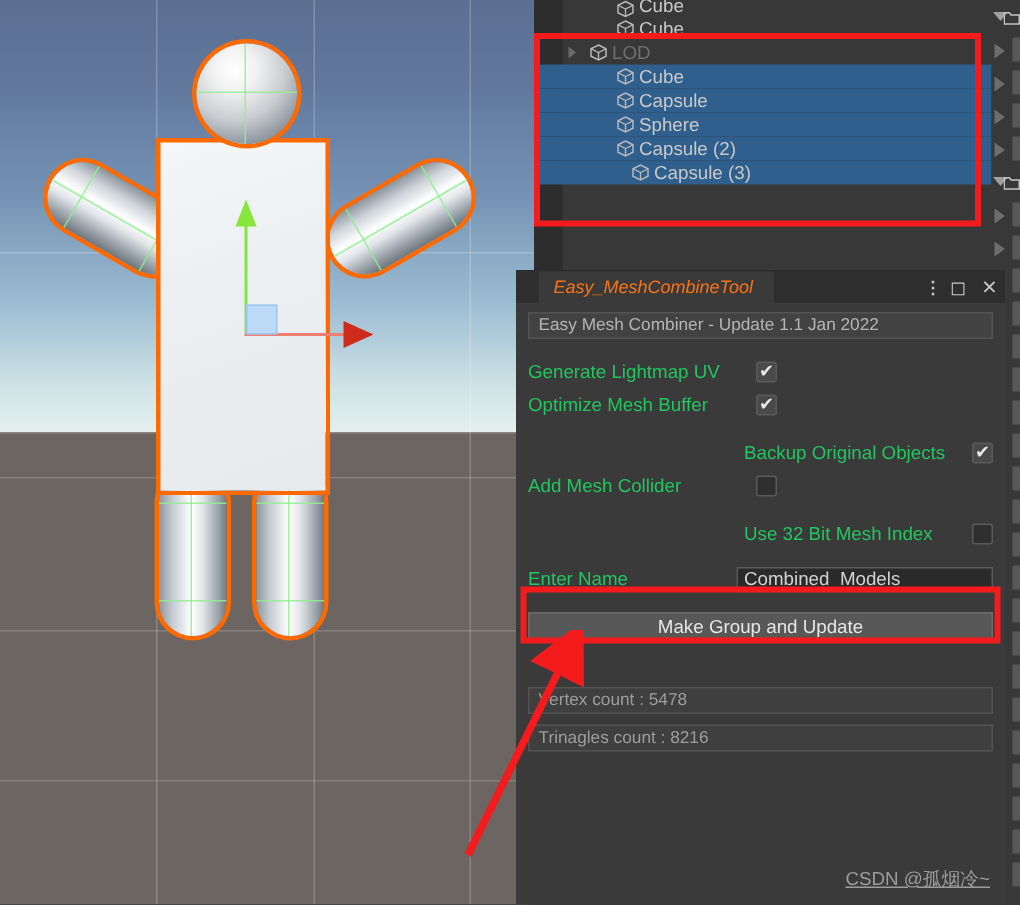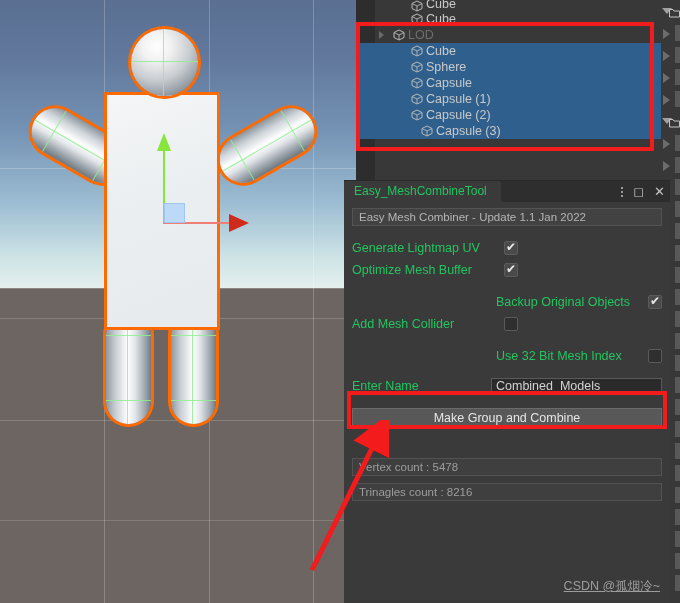--- a/index.html
+++ b/index.html
@@ -127,23 +127,23 @@
 
   
   #tool-window {
     position: absolute; left: 344px; top: 180px; width: 326px; height: 423px;
     background: #3a3a3a; border-top: 1px solid #2a2a2a;
   }
   .tw-titlebar {
     position: relative; height: 21px; background: #2e2e2e;
   }
   .tw-tab {
-    position: absolute; left: 0; top: 0; height: 21px; padding: 0 14px 0 10px;
-    background: #3a3a3a; color: #22c55e; font-size: 12px; line-height: 21px;
-    border-top-left-radius: 2px; border-top-right-radius: 2px;
+    position: absolute; left: 15px; top: 0; height: 21px; padding: 0 14px 0 10px;
+    background: #3a3a3a; color: #f97316; font-size: 12px; line-height: 21px;
+    border-top-left-radius: 2px; border-top-right-radius: 2px; font-style: italic;
   }
   .tw-ctrls { position: absolute; right: 5px; top: 0; height: 21px; display: flex; align-items: center; gap: 10px; }
   .tw-ctrl { color: #c4c4c4; font-size: 13px; line-height: 1; cursor: default; }
   .dots-ic { display: flex; flex-direction: column; gap: 2px; }
   .dots-ic i { display: block; width: 2px; height: 2px; background: #c0c0c0; border-radius: 50%; }
 
   .tw-body { position: relative; padding: 6px 8px 0 8px; }
 
   .tw-banner {
     height: 18px; line-height: 17px; background: #424242; border: 1px solid #545454;
@@ -269,33 +269,27 @@
         <div class="h-row selected">
           <span style="position:absolute;left:55px;top:0;"><span class="cube-icon"><svg width="12" height="12" viewBox="0 0 12 12">
                 <path d="M6 1 L11 3.5 L11 8.5 L6 11 L1 8.5 L1 3.5 Z" fill="none" stroke="#b9b9b9" stroke-width="1"></path>
                 <path d="M1 3.5 L6 6 L11 3.5 M6 6 L6 11" fill="none" stroke="#b9b9b9" stroke-width="0.9"></path>
               </svg></span><span class="h-label">Cube</span></span>
         </div>
         <div class="h-row selected">
           <span style="position:absolute;left:55px;top:0;"><span class="cube-icon"><svg width="12" height="12" viewBox="0 0 12 12">
                 <path d="M6 1 L11 3.5 L11 8.5 L6 11 L1 8.5 L1 3.5 Z" fill="none" stroke="#b9b9b9" stroke-width="1"></path>
                 <path d="M1 3.5 L6 6 L11 3.5 M6 6 L6 11" fill="none" stroke="#b9b9b9" stroke-width="0.9"></path>
+              </svg></span><span class="h-label">Capsule</span></span>
+        </div>
+        <div class="h-row selected">
+          <span style="position:absolute;left:55px;top:0;"><span class="cube-icon"><svg width="12" height="12" viewBox="0 0 12 12">
+                <path d="M6 1 L11 3.5 L11 8.5 L6 11 L1 8.5 L1 3.5 Z" fill="none" stroke="#b9b9b9" stroke-width="1"></path>
+                <path d="M1 3.5 L6 6 L11 3.5 M6 6 L6 11" fill="none" stroke="#b9b9b9" stroke-width="0.9"></path>
               </svg></span><span class="h-label">Sphere</span></span>
-        </div>
-        <div class="h-row selected">
-          <span style="position:absolute;left:55px;top:0;"><span class="cube-icon"><svg width="12" height="12" viewBox="0 0 12 12">
-                <path d="M6 1 L11 3.5 L11 8.5 L6 11 L1 8.5 L1 3.5 Z" fill="none" stroke="#b9b9b9" stroke-width="1"></path>
-                <path d="M1 3.5 L6 6 L11 3.5 M6 6 L6 11" fill="none" stroke="#b9b9b9" stroke-width="0.9"></path>
-              </svg></span><span class="h-label">Capsule</span></span>
-        </div>
-        <div class="h-row selected">
-          <span style="position:absolute;left:55px;top:0;"><span class="cube-icon"><svg width="12" height="12" viewBox="0 0 12 12">
-                <path d="M6 1 L11 3.5 L11 8.5 L6 11 L1 8.5 L1 3.5 Z" fill="none" stroke="#b9b9b9" stroke-width="1"></path>
-                <path d="M1 3.5 L6 6 L11 3.5 M6 6 L6 11" fill="none" stroke="#b9b9b9" stroke-width="0.9"></path>
-              </svg></span><span class="h-label">Capsule (1)</span></span>
         </div>
         <div class="h-row selected">
           <span style="position:absolute;left:55px;top:0;"><span class="cube-icon"><svg width="12" height="12" viewBox="0 0 12 12">
                 <path d="M6 1 L11 3.5 L11 8.5 L6 11 L1 8.5 L1 3.5 Z" fill="none" stroke="#b9b9b9" stroke-width="1"></path>
                 <path d="M1 3.5 L6 6 L11 3.5 M6 6 L6 11" fill="none" stroke="#b9b9b9" stroke-width="0.9"></path>
               </svg></span><span class="h-label">Capsule (2)</span></span>
         </div>
         <div class="h-row selected">
           <span style="position:absolute;left:65px;top:0;"><span class="cube-icon"><svg width="12" height="12" viewBox="0 0 12 12">
                 <path d="M6 1 L11 3.5 L11 8.5 L6 11 L1 8.5 L1 3.5 Z" fill="none" stroke="#b9b9b9" stroke-width="1"></path>
@@ -458,21 +452,21 @@
             <span class="tw-label">Use 32 Bit Mesh Index</span>
             <span class="tw-check"></span>
           </div>
         </div>
 
       <div class="tw-field" style="margin-top:10px;">
         <span class="tw-label">Enter Name</span>
         <input class="tw-text-input" type="text" value="Combined_Models" style="">
       </div>
 
-      <div class="tw-button">Make Group and Combine</div>
+      <div class="tw-button">Make Group and Update</div>
 
       <div class="tw-readout first">Vertex count : 5478</div>
       <div class="tw-readout">Trinagles count : 8216</div>
     </div>
 
     <div class="watermark">CSDN @孤烟冷~</div>
   </div>
 
   <div class="anno-box" id="anno-hierarchy"></div>
   <div class="anno-box" id="anno-button"></div>

